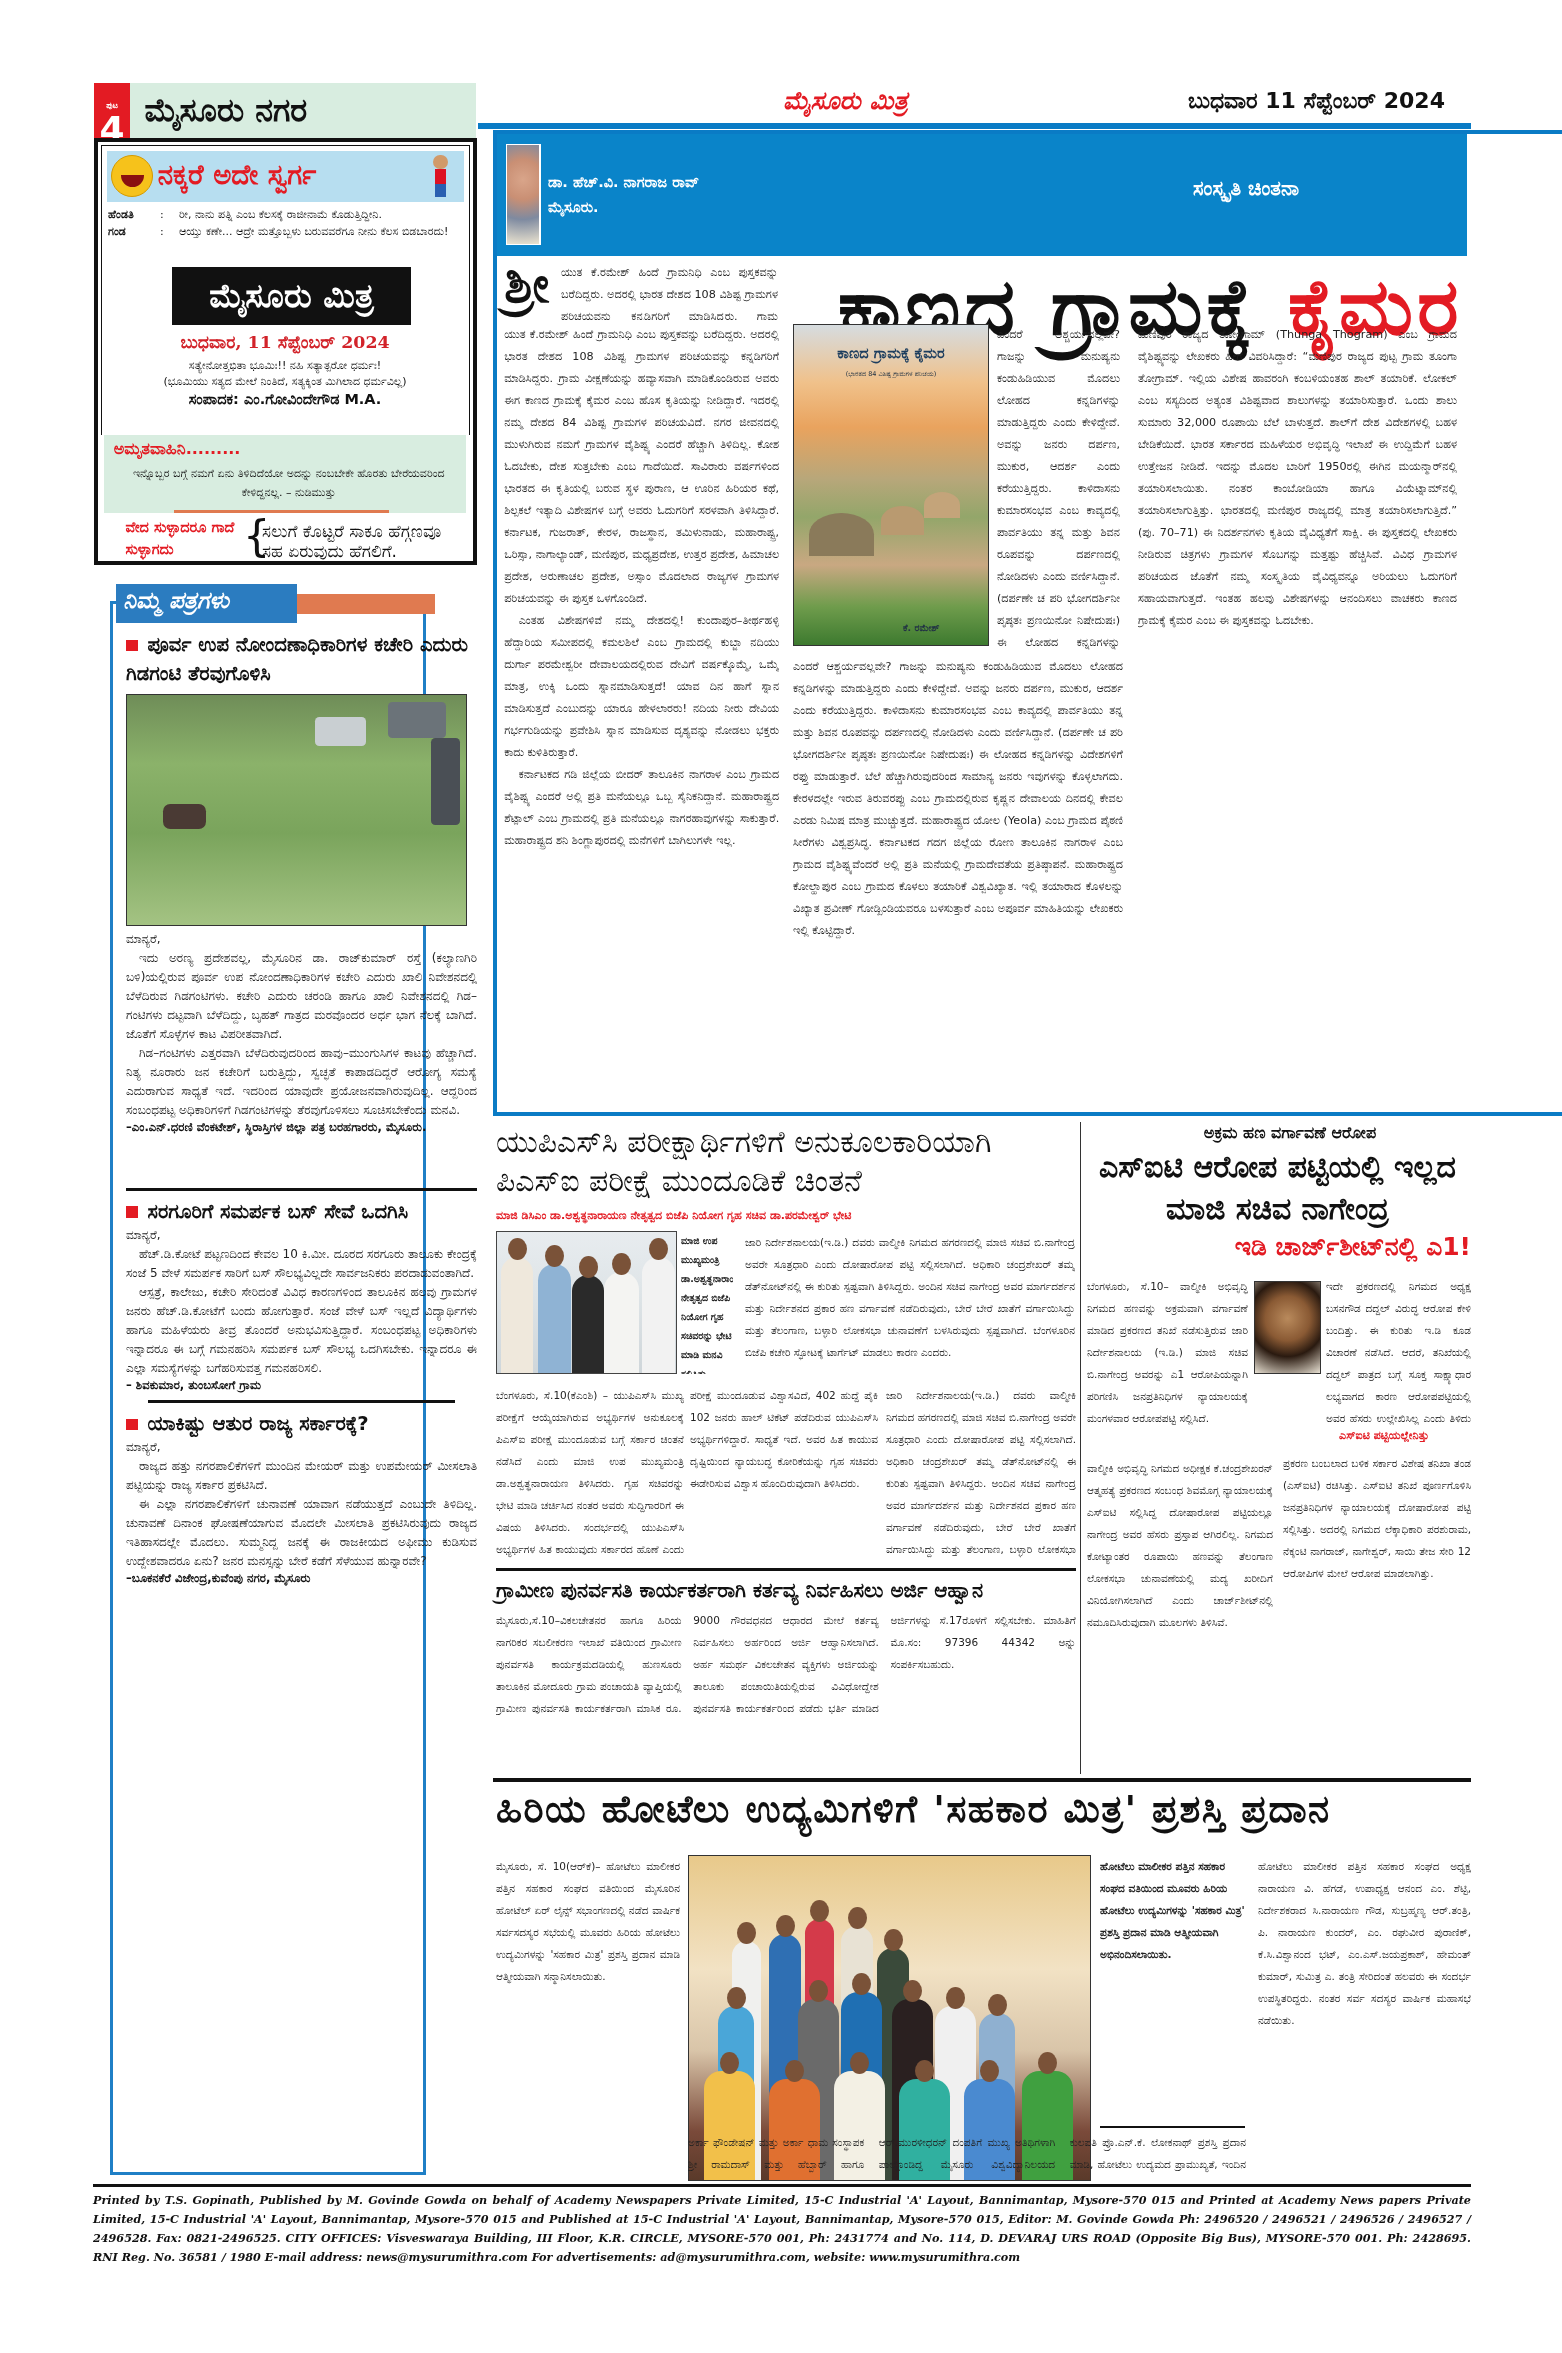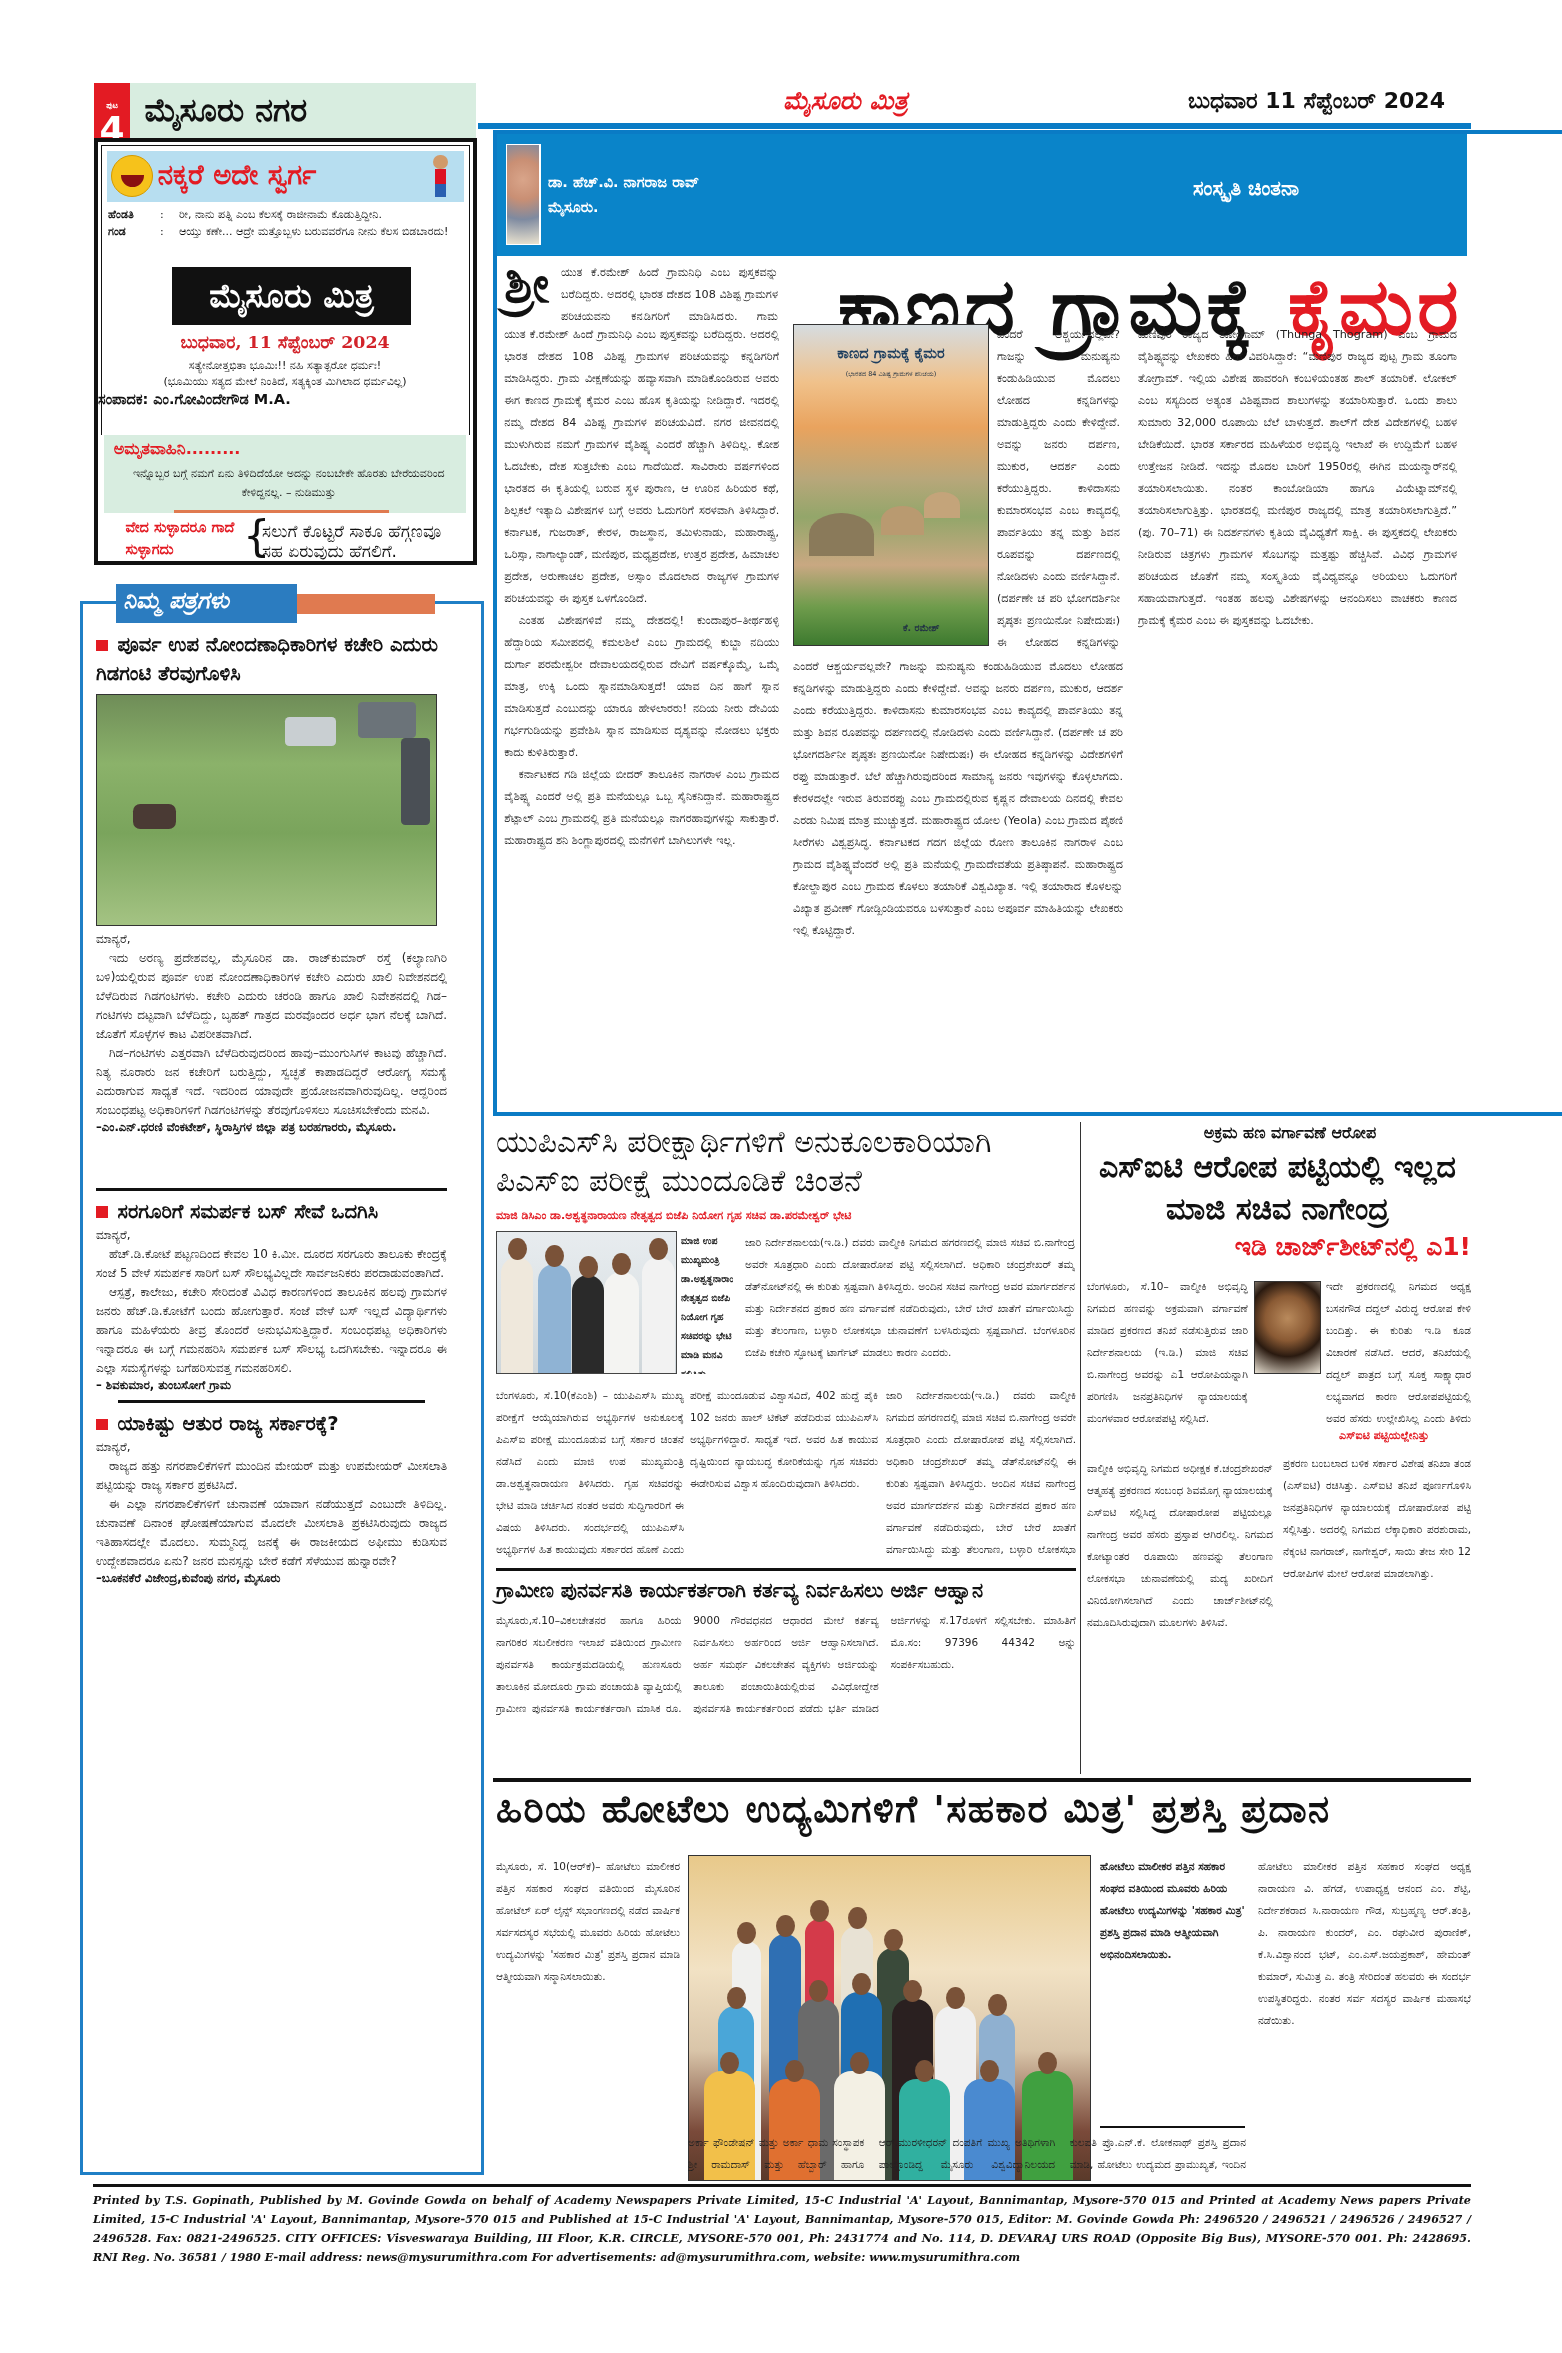--- a/index.html
+++ b/index.html
@@ -24,32 +24,32 @@
 .kid .head{left:7.2px;top:0;width:14.5px;height:14.5px;border-radius:50%;background:#d19a6a}
 .kid .body{left:8.7px;top:14.5px;width:11.6px;height:14.5px;background:#d12}
 .kid .legs{left:8.7px;top:29px;width:11.6px;height:13px;background:#2a5fb0}
 #joke-lines{left:10px;top:64px;width:362px;font-size:11px;line-height:17.4px}
 .jrow{display:flex}
 .jrow .who{width:52px;font-weight:bold}
 .jrow .colon{width:19px}
 #joke-mast{left:74px;top:125px;width:239px;height:58px;background:#111;color:#fff;text-align:center;font-size:33px;font-weight:bold;line-height:58px}
 #joke-date{left:0;top:190px;width:374px;text-align:center;color:#d2232a;font-size:17.4px;font-weight:bold;font-family:"DejaVu Serif",serif}
 #joke-motto{left:0;top:216px;width:374px;text-align:center;font-size:11px;line-height:16px}
-#joke-editor{left:0;top:249px;width:374px;text-align:left;font-size:14.5px;font-weight:bold}
+#joke-editor{left:0;top:249px;width:374px;text-align:center;font-size:14.5px;font-weight:bold}
 #amrita-box{left:94px;top:435px;width:383px;height:130px;border:4.3px solid #111;border-top:none;background:#fff}
 #amrita-bg{left:5.8px;top:0;width:362px;height:78px;background:#d8ede0}
 #amrita-title{left:10px;top:4.3px;color:#e31b23;font-size:16px;font-weight:bold}
 #amrita-quote{left:14.5px;top:29px;width:341px;text-align:center;font-size:11px;line-height:19px}
 #amrita-bar{left:70px;top:75px;width:215px;height:2.9px;background:#e07a50}
 #veda-left{left:27.5px;top:81px;width:123px;color:#e31b23;font-size:14.5px;font-weight:bold;line-height:22px}
 #veda-brace{left:145px;top:80px;font-size:43px;line-height:43px;color:#111}
 #veda-right{left:164px;top:86px;width:188px;font-size:17px;line-height:20px}
 #letters-banner{left:116px;top:584px;width:181px;height:39px;background:#2b7cc0;color:#fff;font-size:23px;font-weight:bold;padding:2.9px 7.2px;font-style:italic}
 #letters-bar{left:297px;top:594px;width:138px;height:20px;background:#e07a50}
-#letters-box{left:80px;top:601px;width:404px;height:1574px;border:3.6px solid #1f7fc6}
+#letters-box{left:110px;top:601px;width:316px;height:1574px;border:3.6px solid #1f7fc6}
 .sq{display:inline-block;width:11.6px;height:11.6px;background:#e31b23;margin-right:10px;vertical-align:middle}
 .lhead{font-size:19.6px;font-weight:bold;line-height:29px;color:#111}
 .lbody{font-size:12px;line-height:19px;text-align:justify;color:#222}
 .lsig{font-size:11.6px;font-weight:bold;text-align:left}
 .hr-black{height:2.9px;background:#111}
 #photo-weeds{width:341px;height:232px;border:1.4px solid #333;background:linear-gradient(180deg,#6f8d58 0%,#8bb26a 30%,#7aa45c 60%,#a4c383 100%);position:relative;overflow:hidden}
 #photo-weeds .car{position:absolute;background:#c9cfd2;border-radius:4.3px}
 
 #main-box{left:493px;top:130px;width:1138px;height:986px;border:4.3px solid #0a7bc5}
 #main-header{left:0;top:0;width:970px;height:122px;background:#0a84c9}

